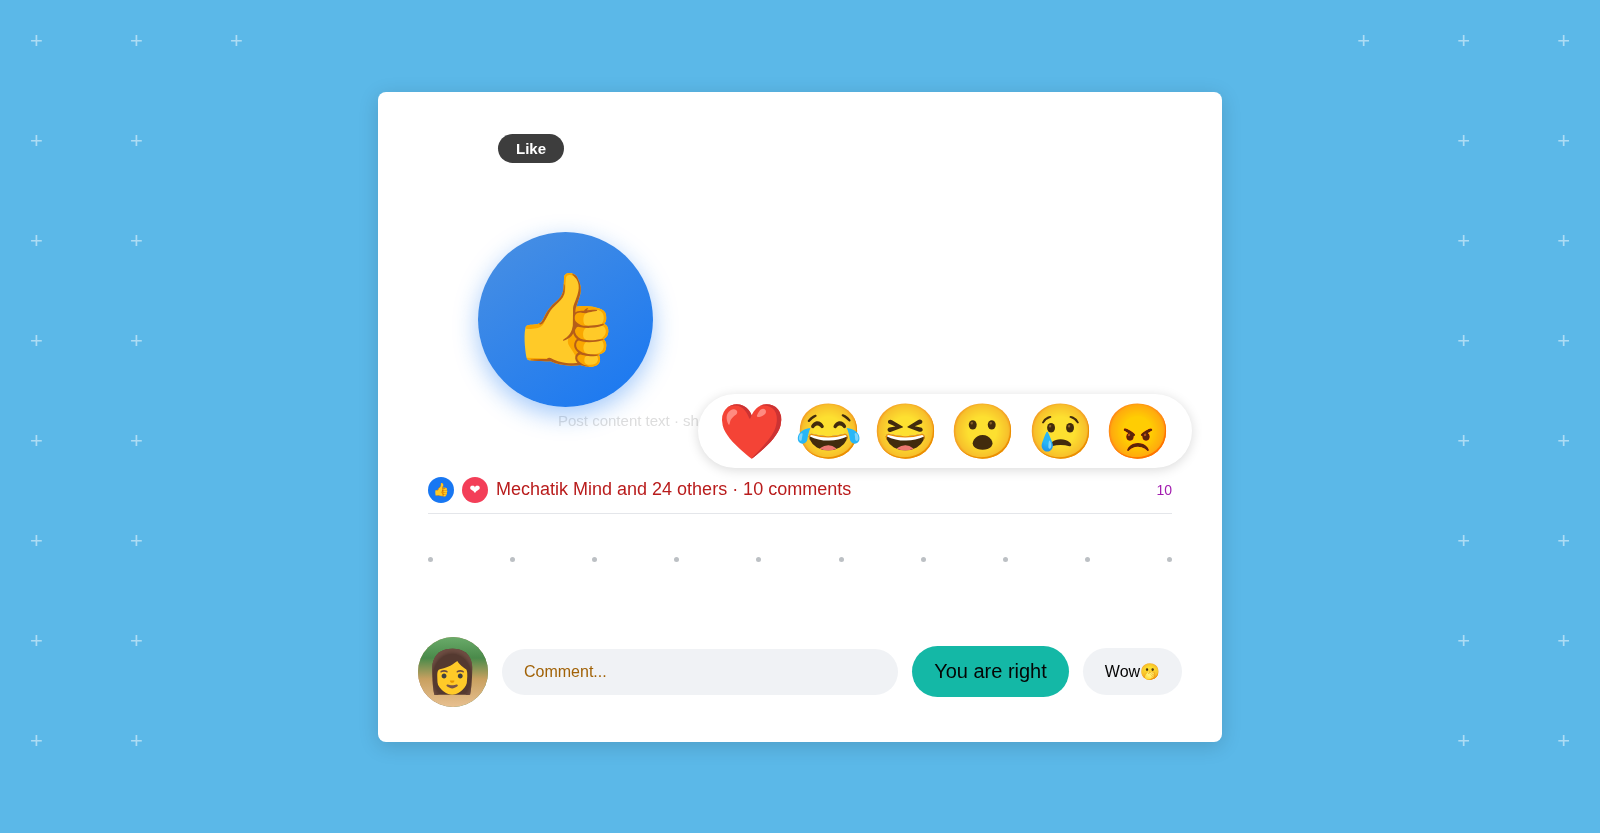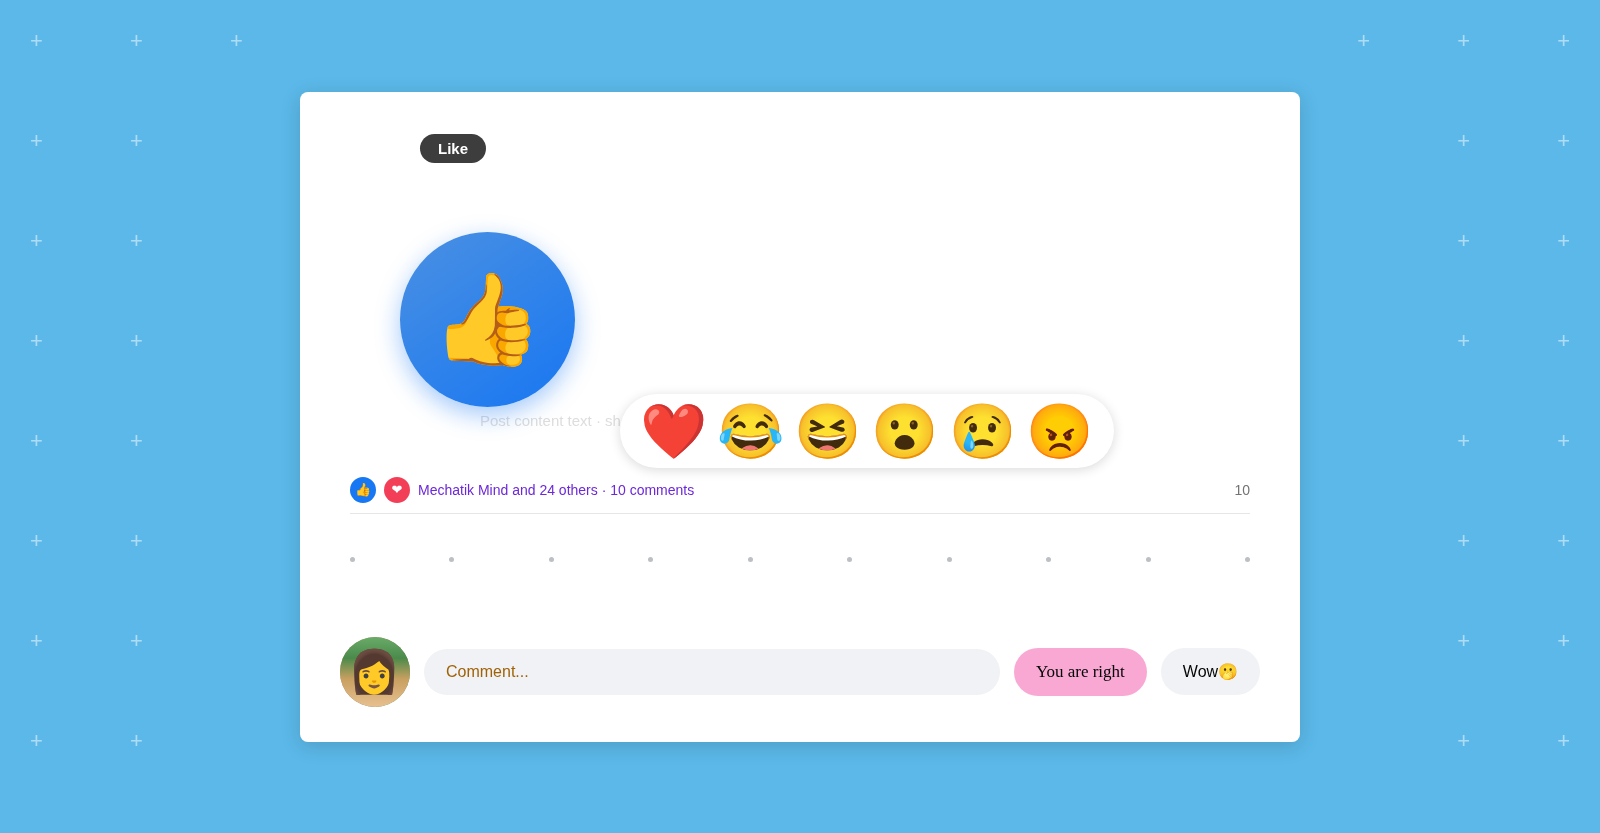--- a/index.html
+++ b/index.html
@@ -29,21 +29,21 @@
       font-size: 22px;
       font-weight: 300;
       line-height: 1;
       user-select: none;
     }
 
     
     .card {
       background: #fff;
       border-radius: 8px;
-      width: 1000px;
+      width: 844px;
       min-height: 650px;
       position: relative;
       box-shadow: 0 4px 20px rgba(0,0,0,0.15);
       padding: 0;
       overflow: visible;
     }
 
     
     .like-tooltip {
       position: absolute;
@@ -137,27 +137,27 @@
       background: #f33e58;
       border-radius: 50%;
       display: flex;
       align-items: center;
       justify-content: center;
       font-size: 13px;
       color: white;
     }
 
     .stats-text {
-      color: #6d28d9;
-      font-size: 14px;
+      color: #b91c1c;
+      font-size: 18px;
       flex: 1;
     }
 
     .share-count {
-      color: #737373;
+      color: #a21caf;
       font-size: 14px;
     }
 
     
     .dots-row {
       position: absolute;
       top: 465px;
       left: 50px;
       right: 50px;
       display: flex;
@@ -213,28 +213,27 @@
       background: #f0f2f5;
       border-radius: 30px;
       padding: 14px 22px;
       color: #a16207;
       font-size: 16px;
       flex: 1;
       min-width: 0;
     }
 
     .suggestion-chip {
-      background: #f9a8d4;
+      background: #14b8a6;
       border-radius: 30px;
       padding: 14px 22px;
       color: #050505;
-      font-size: 17px;
+      font-size: 20px;
       white-space: nowrap;
       cursor: pointer;
-      font-family: Liberation Serif, serif;
     }
 
     .suggestion-chip-wow {
       background: #f0f2f5;
       border-radius: 30px;
       padding: 14px 22px;
       color: #050505;
       font-size: 16px;
       white-space: nowrap;
       cursor: pointer;

